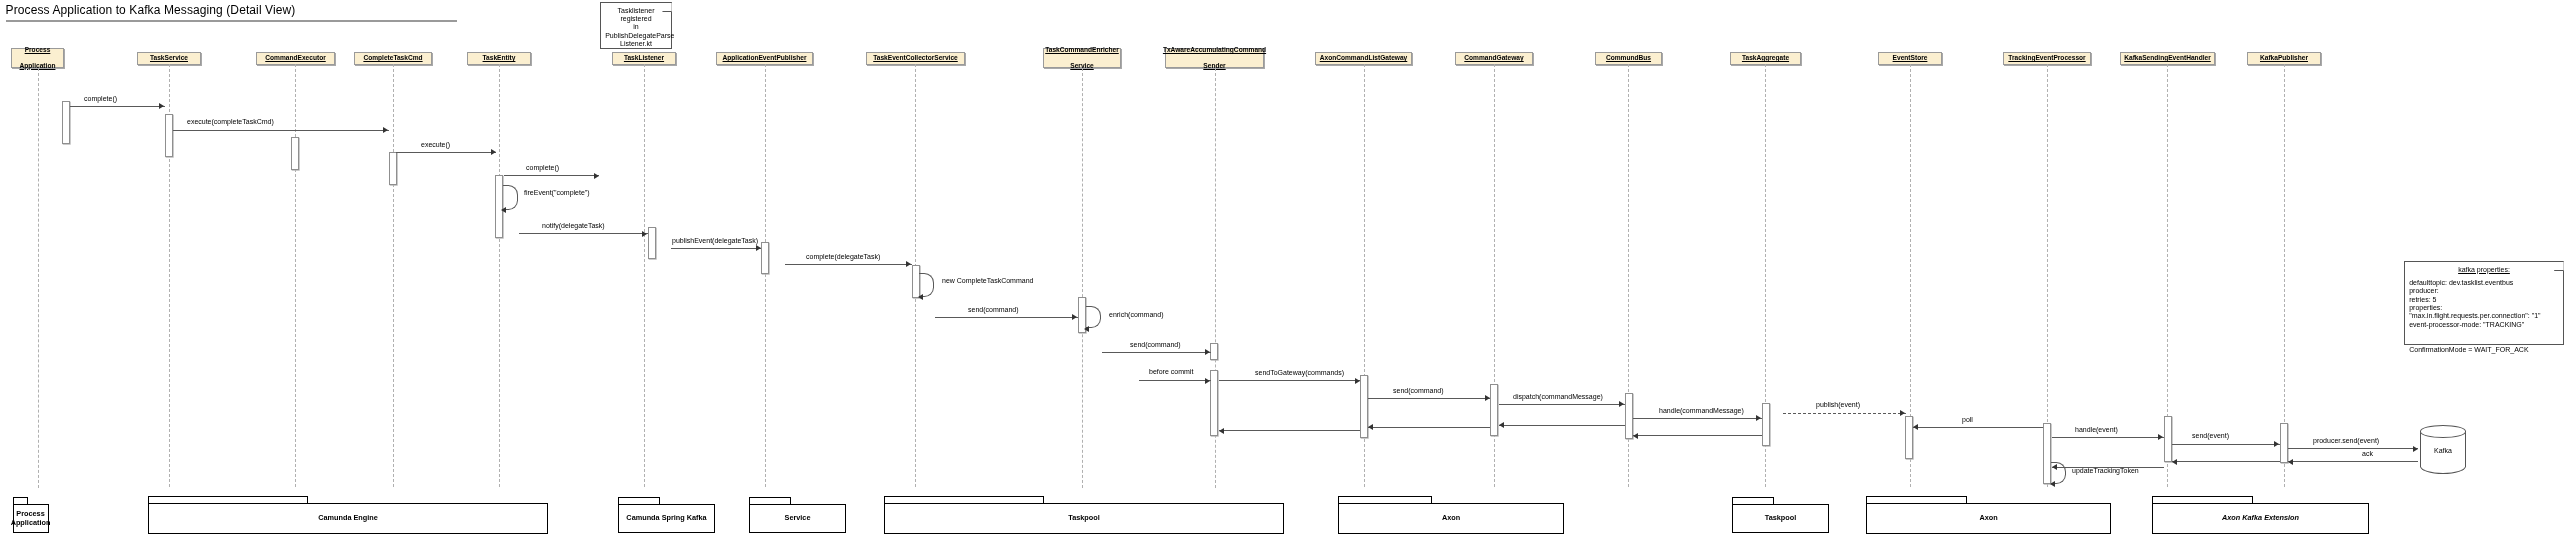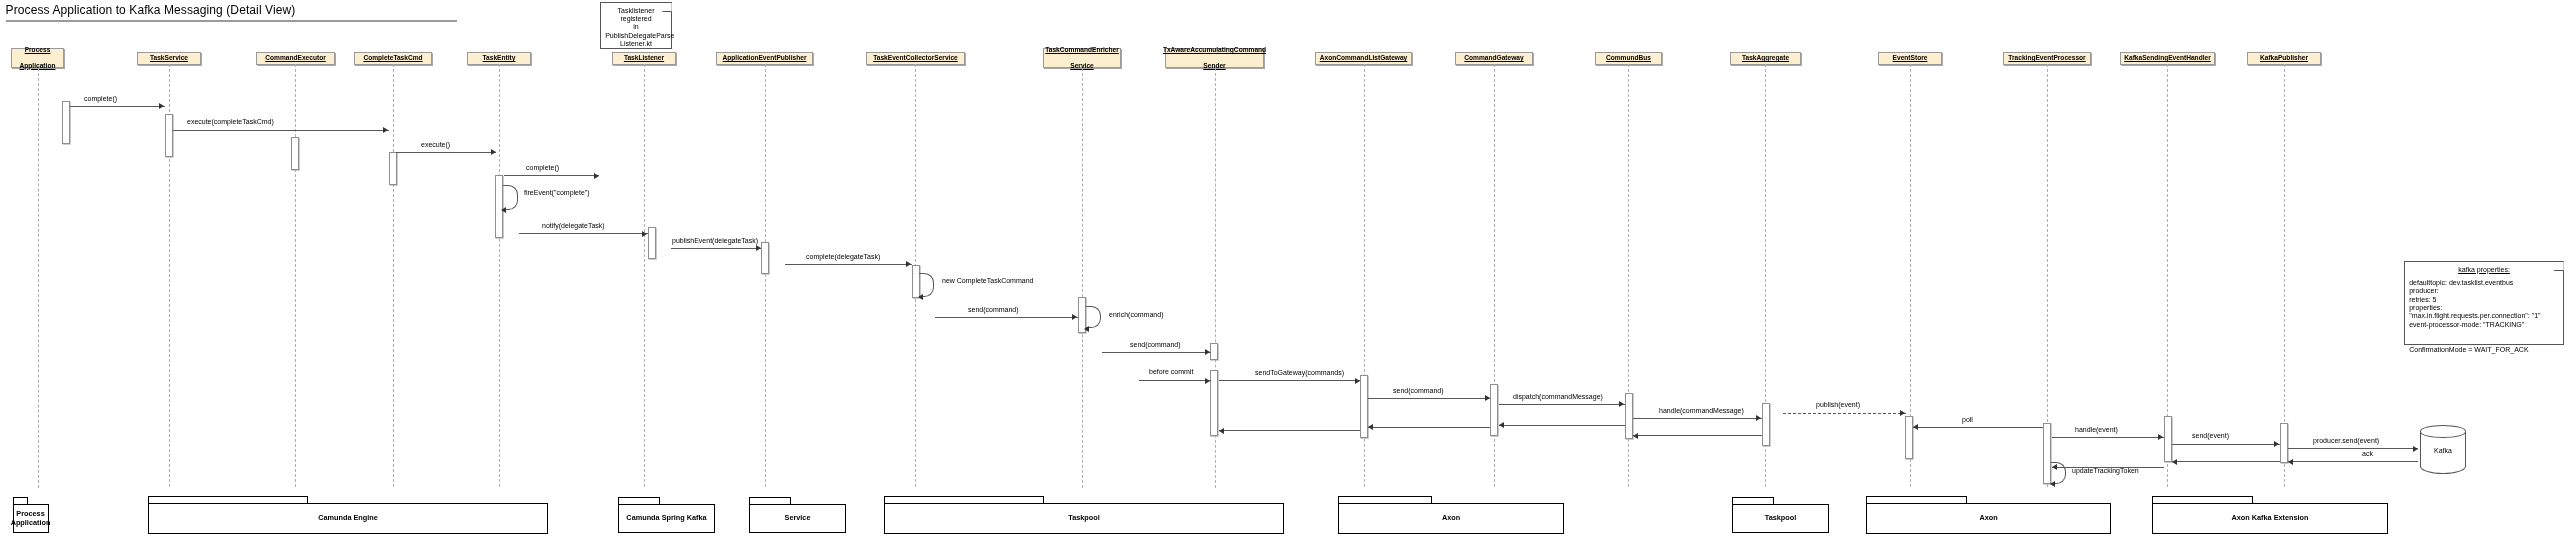--- a/index.html
+++ b/index.html
@@ -264,21 +264,21 @@
         <div class="body">Axon</div>
       </div>
       <div class="package" style="left: 1732px; top: 497px; width: 97px; height: 36px;">
         <div class="tab" style="width: 42px;"></div>
         <div class="body">Taskpool</div>
       </div>
       <div class="package" style="left: 1866px; top: 496px; width: 245px; height: 38px;">
         <div class="tab" style="width: 101px;"></div>
         <div class="body">Axon</div>
       </div>
-      <div class="package" style="left: 2152px; top: 496px; width: 236px; height: 38px;">
+      <div class="package" style="left: 2152px; top: 496px; width: 217px; height: 38px; font-style: italic;">
         <div class="tab" style="width: 101px;"></div>
         <div class="body">Axon Kafka Extension</div>
       </div>
     </div>
   <div id="activations-layer">
       <div class="activation" style="left: 62px; top: 101px; height: 43px;"></div>
       <div class="activation" style="left: 165px; top: 114px; height: 43px;"></div>
       <div class="activation" style="left: 291px; top: 137px; height: 33px;"></div>
       <div class="activation" style="left: 389px; top: 152px; height: 33px;"></div>
       <div class="activation" style="left: 495px; top: 175px; height: 63px;"></div>

